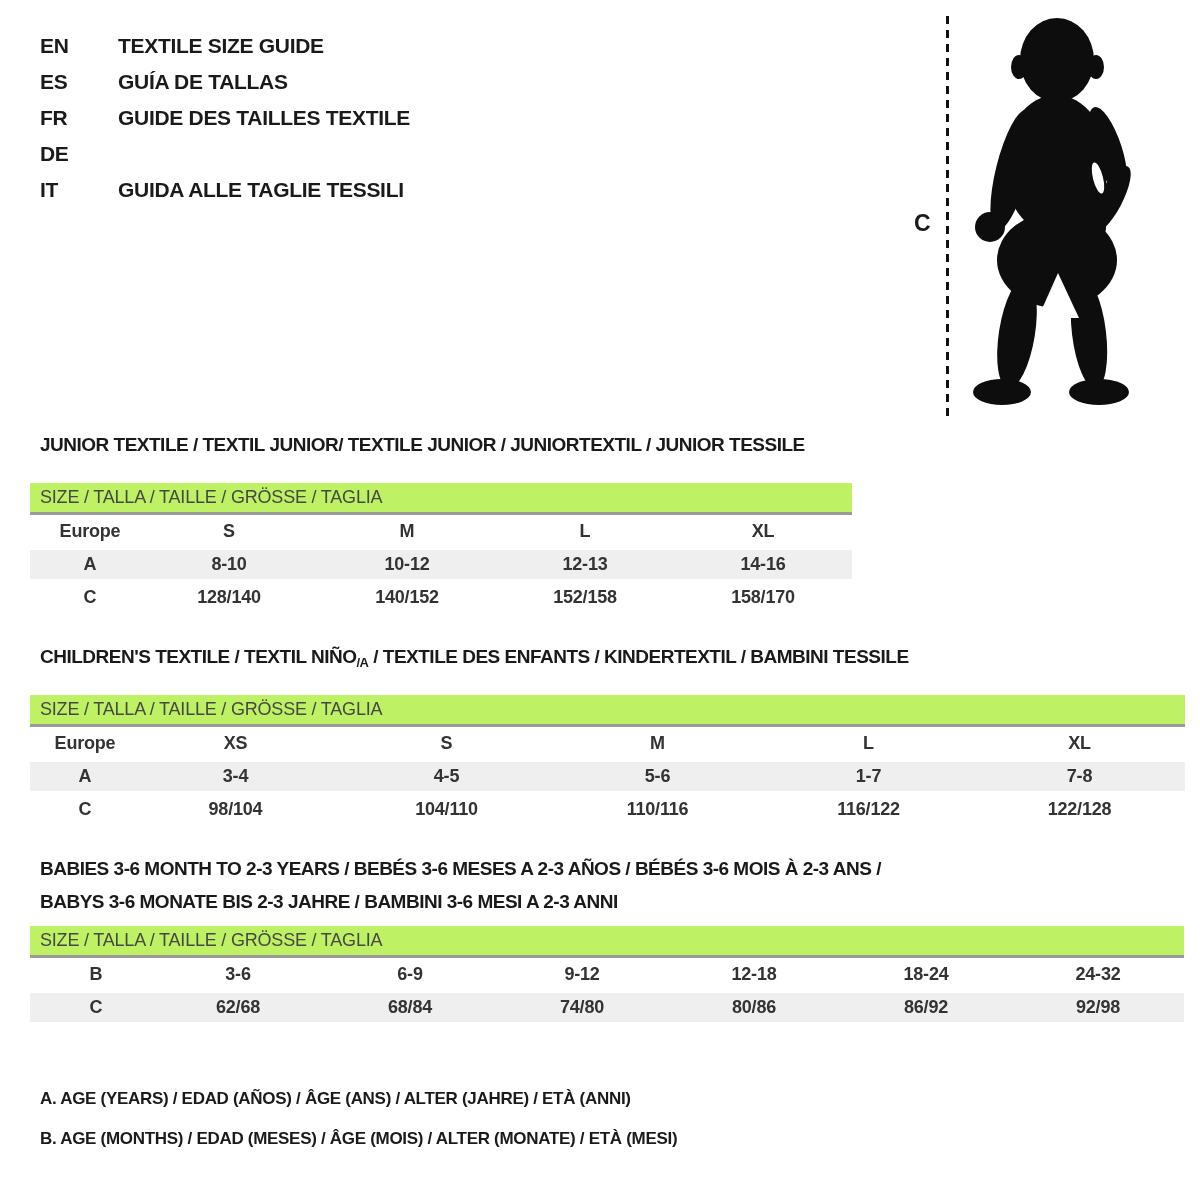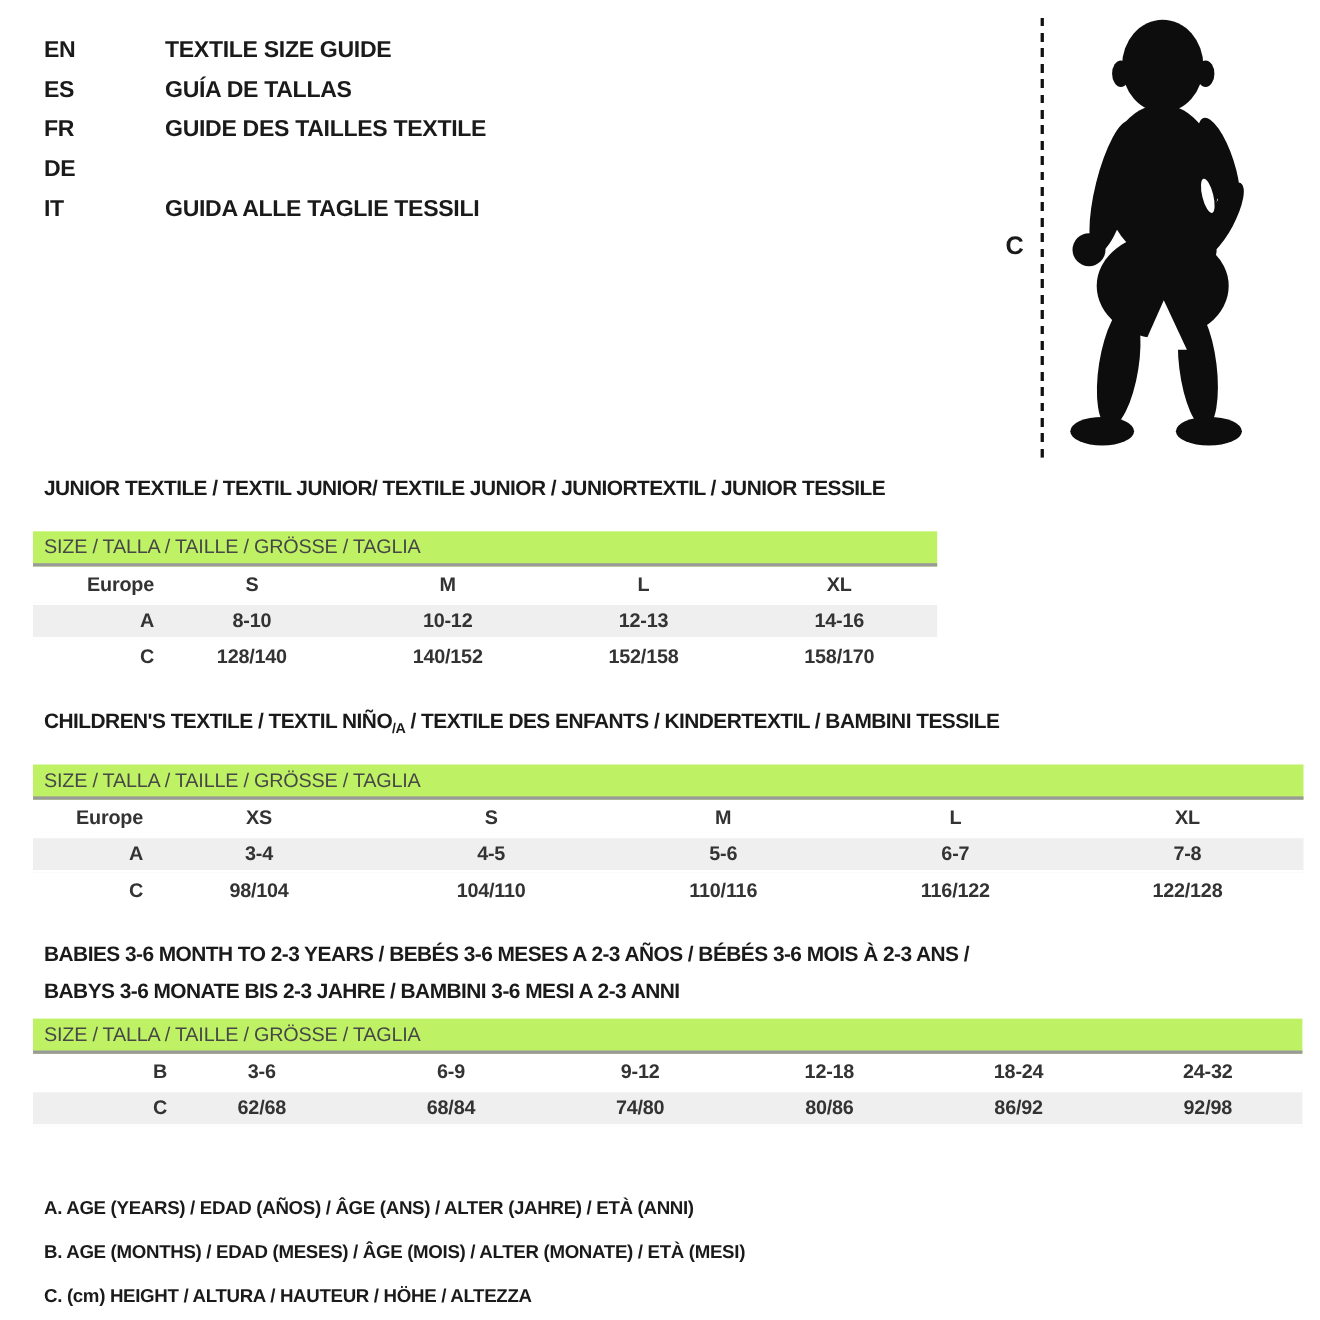--- a/index.html
+++ b/index.html
@@ -4,21 +4,21 @@
 <style>
   html,body{margin:0;padding:0;background:#fff;}
   #canvas{
     position:relative;width:1200px;height:1200px;background:#ffffff;overflow:hidden;
     font-family:"Liberation Sans", sans-serif;color:#1a1a1a;
   }
   
   #lang-list{position:absolute;left:40px;top:28px;font-size:21px;font-weight:700;letter-spacing:-0.3px;}
   .lang-row{display:flex;height:36px;line-height:36px;}
   .lang-code{width:78px;}
-  .lang-title{white-space:nowrap;margin-left:32px;}
+  .lang-title{white-space:nowrap;}
   
   #dash-line{position:absolute;left:946px;top:16px;width:3px;height:400px;
     background:repeating-linear-gradient(to bottom,#111 0 8px,transparent 8px 14px);}
   #fig-label{position:absolute;left:914px;top:210px;font-size:23px;font-weight:700;}
   #baby-svg{position:absolute;left:960px;top:15px;}
   
   .sec-head{position:absolute;left:40px;font-size:19px;font-weight:700;letter-spacing:-0.5px;white-space:nowrap;}
   #head-junior{top:434px;}
   #head-children{top:646px;}
   #head-babies{top:852px;line-height:33px;}
@@ -27,21 +27,21 @@
   #footnotes{position:absolute;left:40px;top:1079px;font-size:17px;font-weight:700;letter-spacing:-0.3px;line-height:40px;}
   
   .size-table{position:absolute;left:30px;}
   #t1{top:483px;width:822px;}
   #t2{top:695px;width:1155px;}
   #t3{top:926px;width:1154px;}
   .t-head{box-sizing:border-box;height:32px;background:#bef264;border-bottom:3px solid #9a9a9a;
     line-height:29px;padding-left:10px;font-size:18px;color:#474747;letter-spacing:-0.2px;white-space:nowrap;}
   .t-row{display:flex;height:33px;align-items:center;font-size:18px;font-weight:700;color:#333;letter-spacing:-0.2px;}
   .t-row.shaded{box-sizing:border-box;background:#efefef;border-top:2px solid #fff;border-bottom:2px solid #fff;}
-  .t-row .lbl{padding-left:10px;text-align:right;}
+  .t-row .lbl{padding-left:10px;text-align:center;}
   #t1 .lbl{width:100px;}
   #t2 .lbl{width:90px;}
   #t3 .lbl{width:112px;}
   .t-row .val{flex:1;text-align:center;}
 </style>
 </head>
 <body>
 
 <div id="canvas">
 
@@ -131,21 +131,21 @@
       <span class="val">S</span>
       <span class="val">M</span>
       <span class="val">L</span>
       <span class="val">XL</span>
     </div>
     <div class="t-row shaded">
       <span class="lbl">A</span>
       <span class="val">3-4</span>
       <span class="val">4-5</span>
       <span class="val">5-6</span>
-      <span class="val">6-7</span>
+      <span class="val">1-7</span>
       <span class="val">7-8</span>
     </div>
     <div class="t-row">
       <span class="lbl">C</span>
       <span class="val">98/104</span>
       <span class="val">104/110</span>
       <span class="val">110/116</span>
       <span class="val">116/122</span>
       <span class="val">122/128</span>
     </div>
@@ -174,16 +174,15 @@
       <span class="val">74/80</span>
       <span class="val">80/86</span>
       <span class="val">86/92</span>
       <span class="val">92/98</span>
     </div>
   </div>
 
   <div id="footnotes">
     <div>A. AGE (YEARS) / EDAD (AÑOS) / ÂGE (ANS) / ALTER (JAHRE) / ETÀ (ANNI)</div>
     <div>B. AGE (MONTHS) / EDAD (MESES) / ÂGE (MOIS) / ALTER (MONATE) / ETÀ (MESI)</div>
-    <div>C. (cm) HEIGHT / ALTURA / HAUTEUR / HÖHE / ALTEZZA</div>
   </div>
 
 </div>
 
 </body></html>

